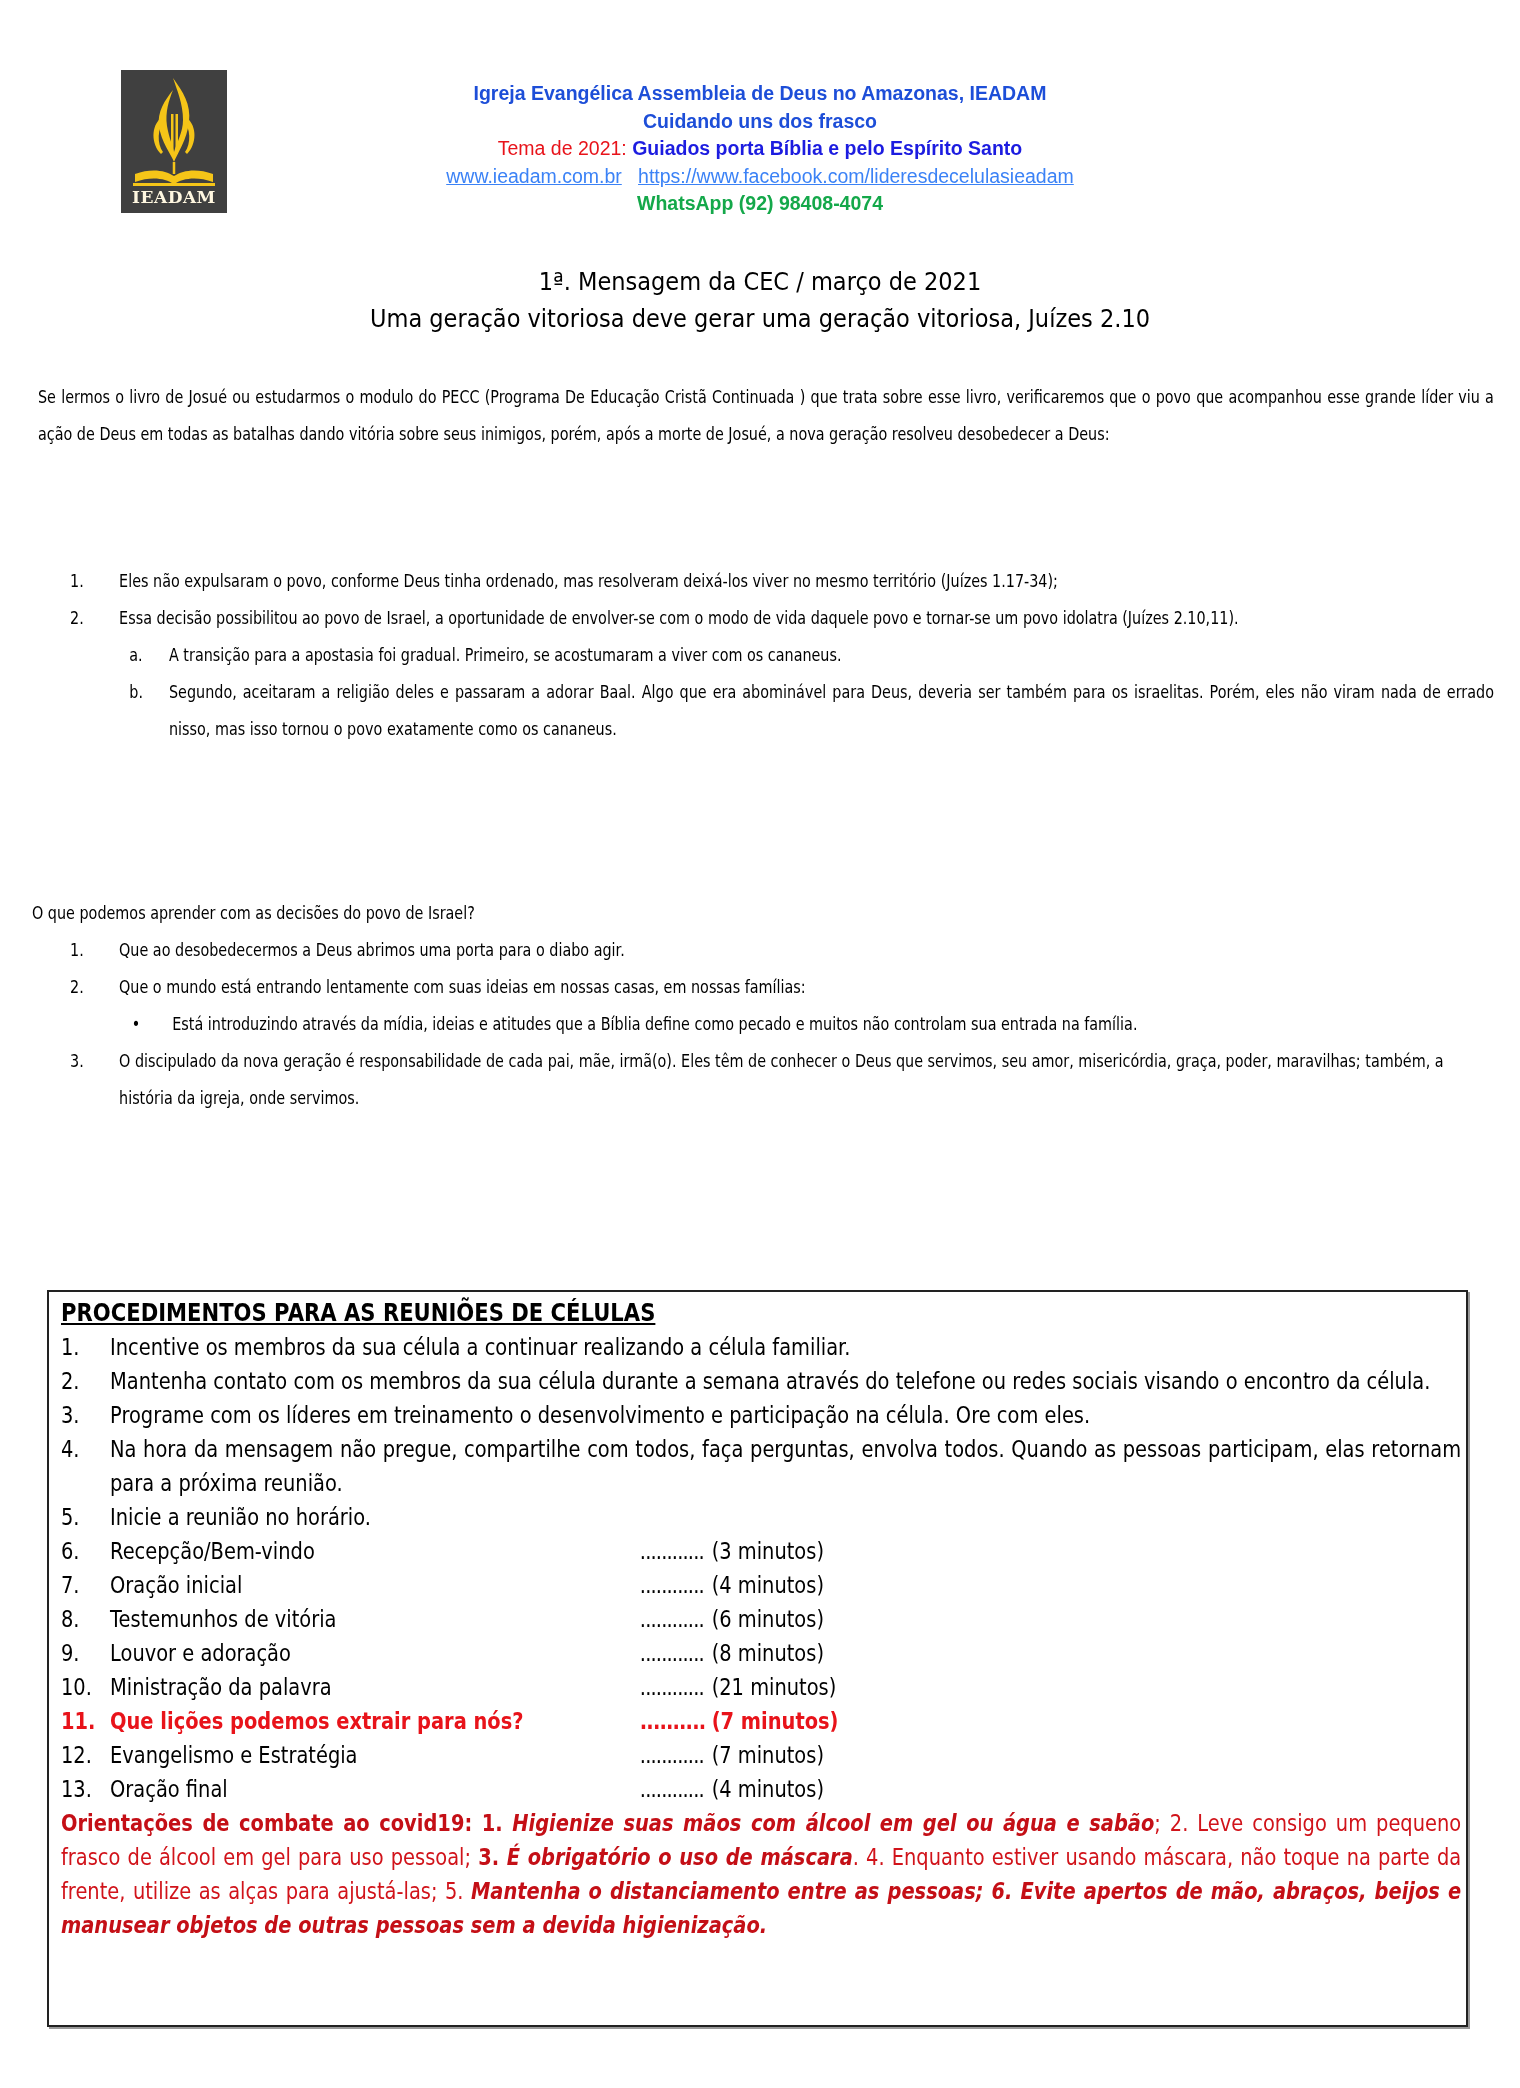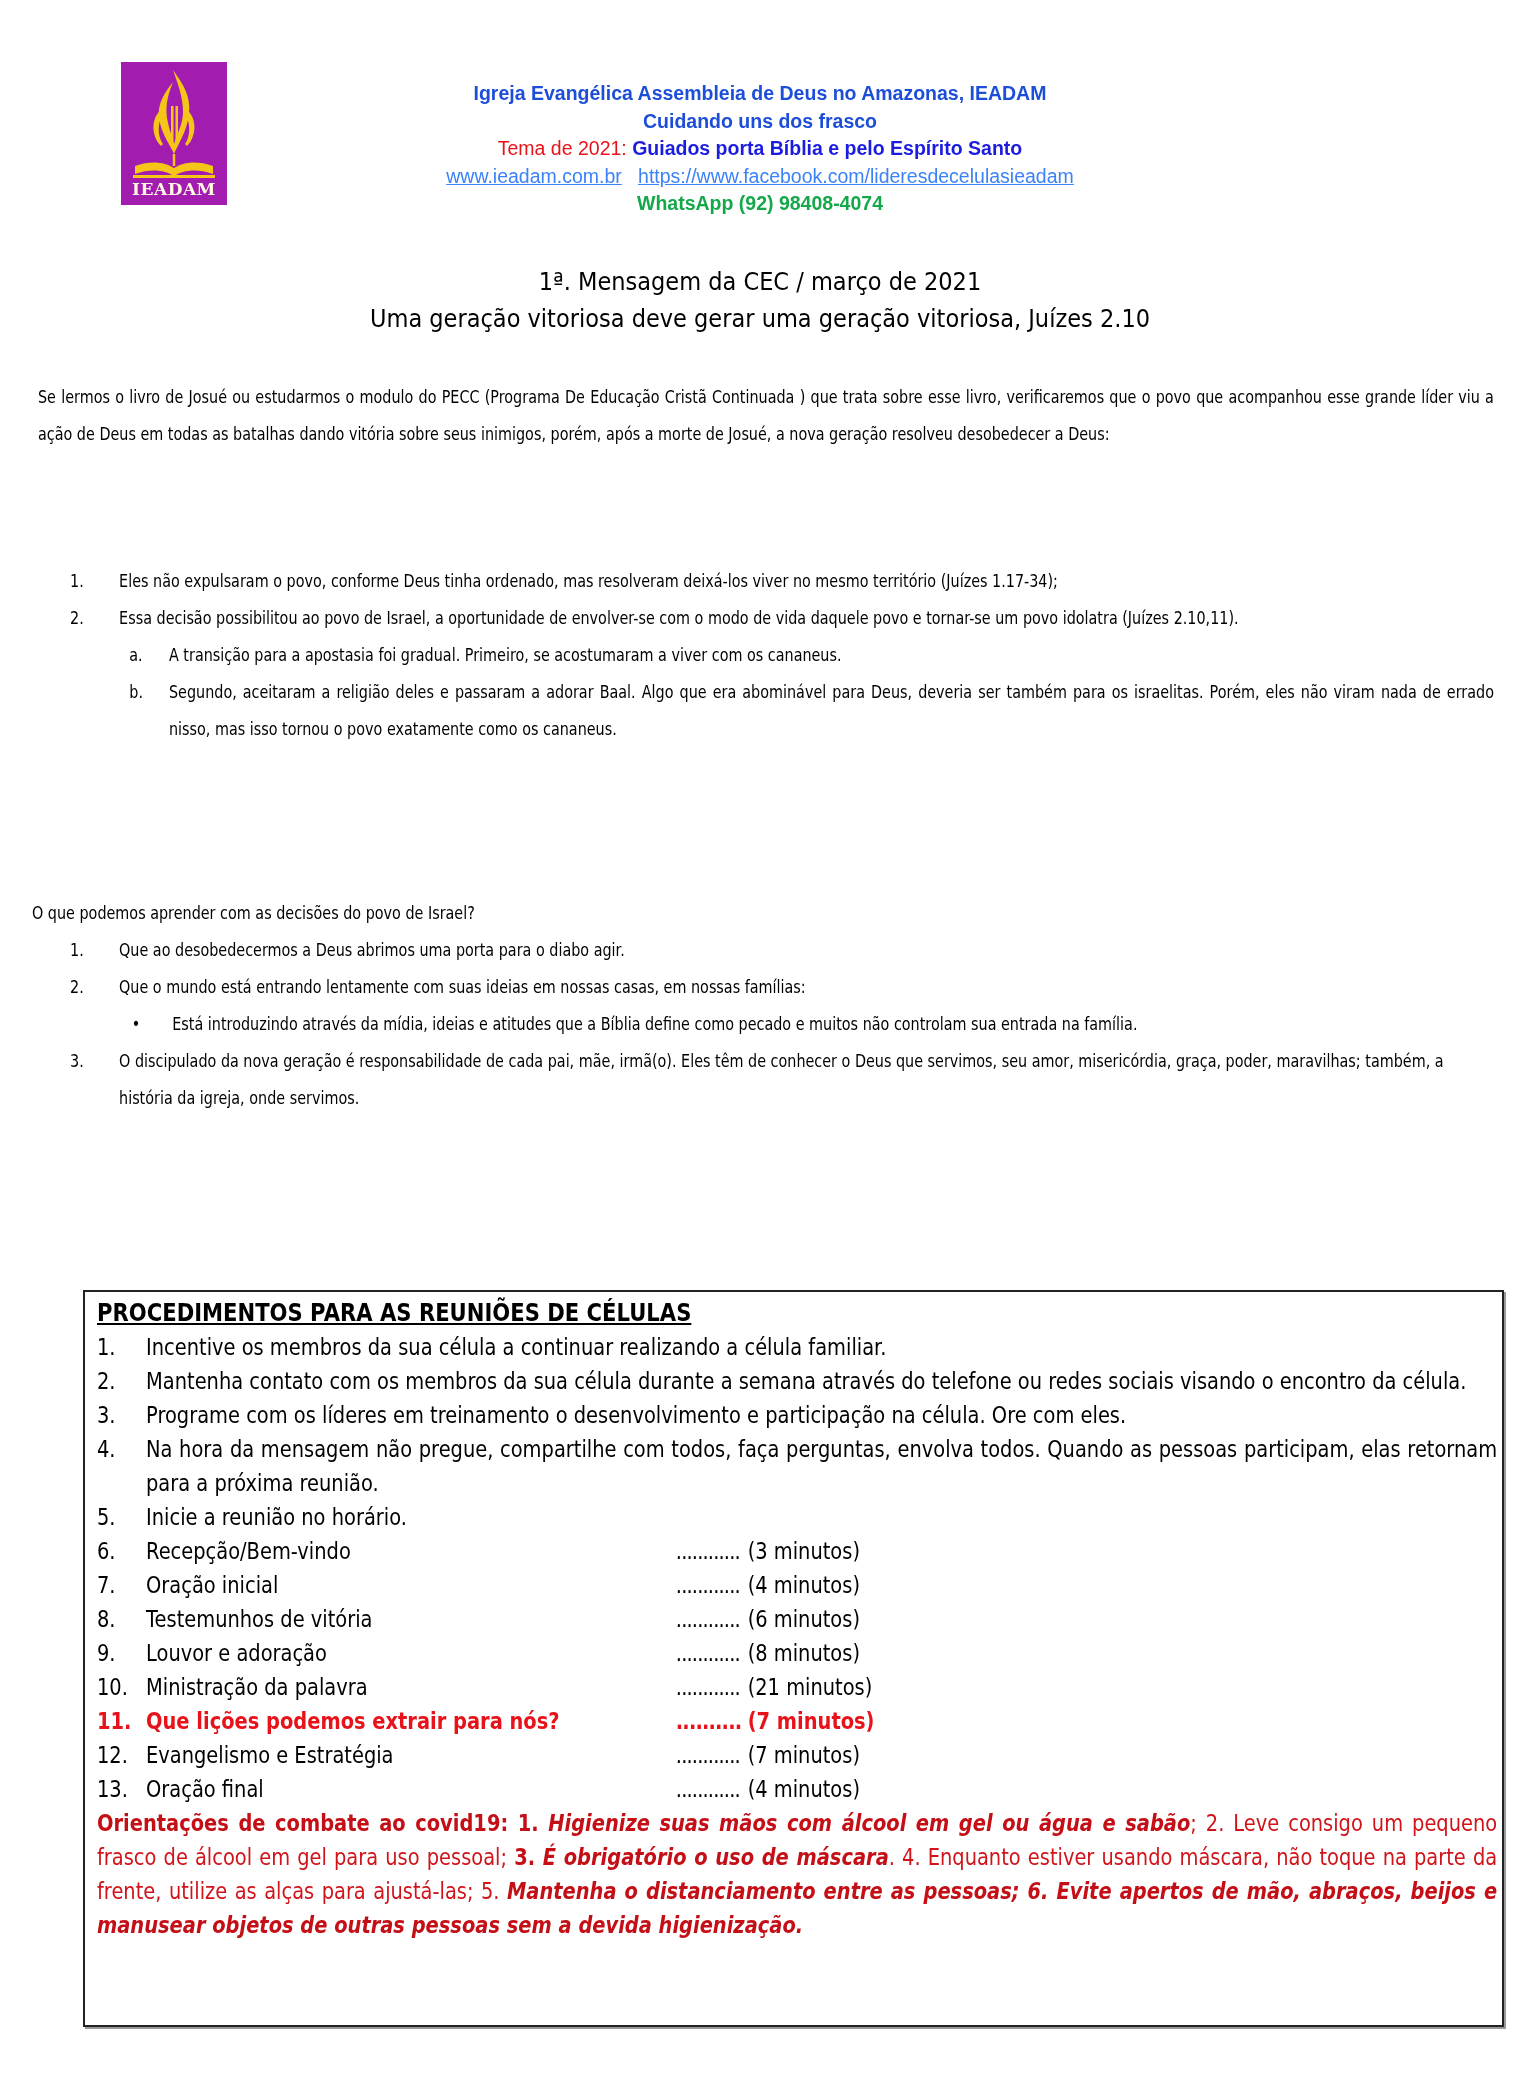--- a/index.html
+++ b/index.html
@@ -4,22 +4,22 @@
   <style>
     html, body { margin: 0; padding: 0; background: #ffffff; }
     body {
       width: 1520px; height: 2088px; position: relative; overflow: hidden;
       font-family: "DejaVu Sans", sans-serif; color: #000;
     }
     .page { position: absolute; left: 0; top: 0; width: 1520px; height: 2088px; }
 
     
     .logo {
-      position: absolute; left: 121px; top: 62px; width: 106px; height: 143px;
-      background: #a21caf;
+      position: absolute; left: 121px; top: 70px; width: 106px; height: 143px;
+      background: #404040;
     }
     .logo svg { position: absolute; left: 0; top: 0; }
     .logo-text {
       position: absolute; left: 0; right: 0; bottom: 6px; text-align: center;
       font-family: "DejaVu Serif", serif; font-weight: bold; font-size: 17px;
       color: #fff7e0; letter-spacing: 0.5px;
     }
 
     
     .header {
@@ -46,21 +46,21 @@
     .squeeze { transform: scaleX(0.845); transform-origin: left top; width: 1723px; }
 
     .intro { top: 379px; text-align: justify; text-align-last: left; }
 
     .ol-row { position: relative; }
     .num { position: absolute; left: 0; top: 0; }
 
     
     .box {
       position: absolute; left: 47px; top: 1290px; width: 1417px; height: 733px;
-      border: 2px solid #222; box-shadow: 2px 2px 0 #999; margin-left: 36px;
+      border: 2px solid #222; box-shadow: 2px 2px 0 #999;
     }
     .box-inner {
       position: absolute; left: 12px; top: 4px; width: 1400px;
       font-family: "DejaVu Sans", sans-serif; font-size: 23px; line-height: 34px;
     }
     .box-title { font-weight: bold; text-decoration: underline; font-size: 25px; }
     .sched { position: relative; height: 34px; }
     .sched .dots { position: absolute; left: 685px; top: 0; letter-spacing: -1px; }
     .sched .mins { position: absolute; left: 770px; top: 0; }
     .sched.hl { color: #e8131a; font-weight: bold; }

